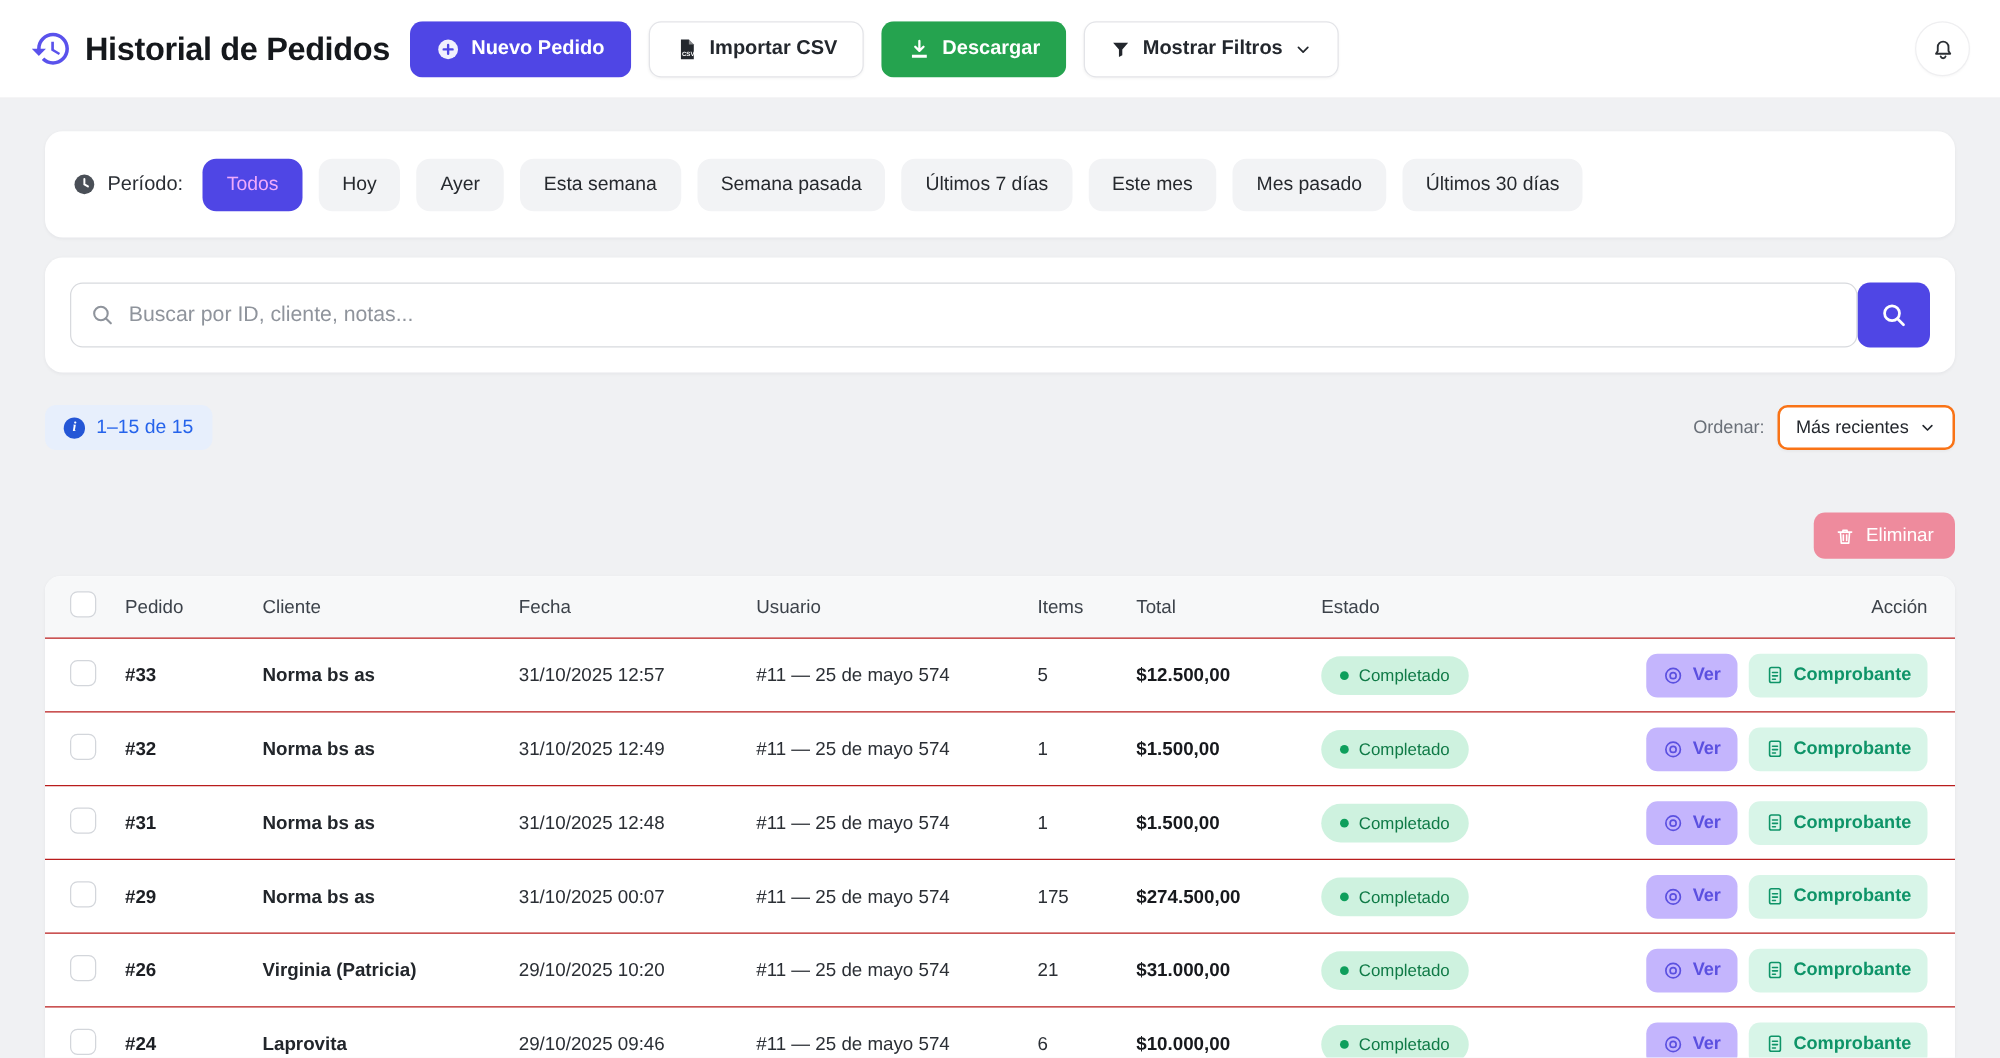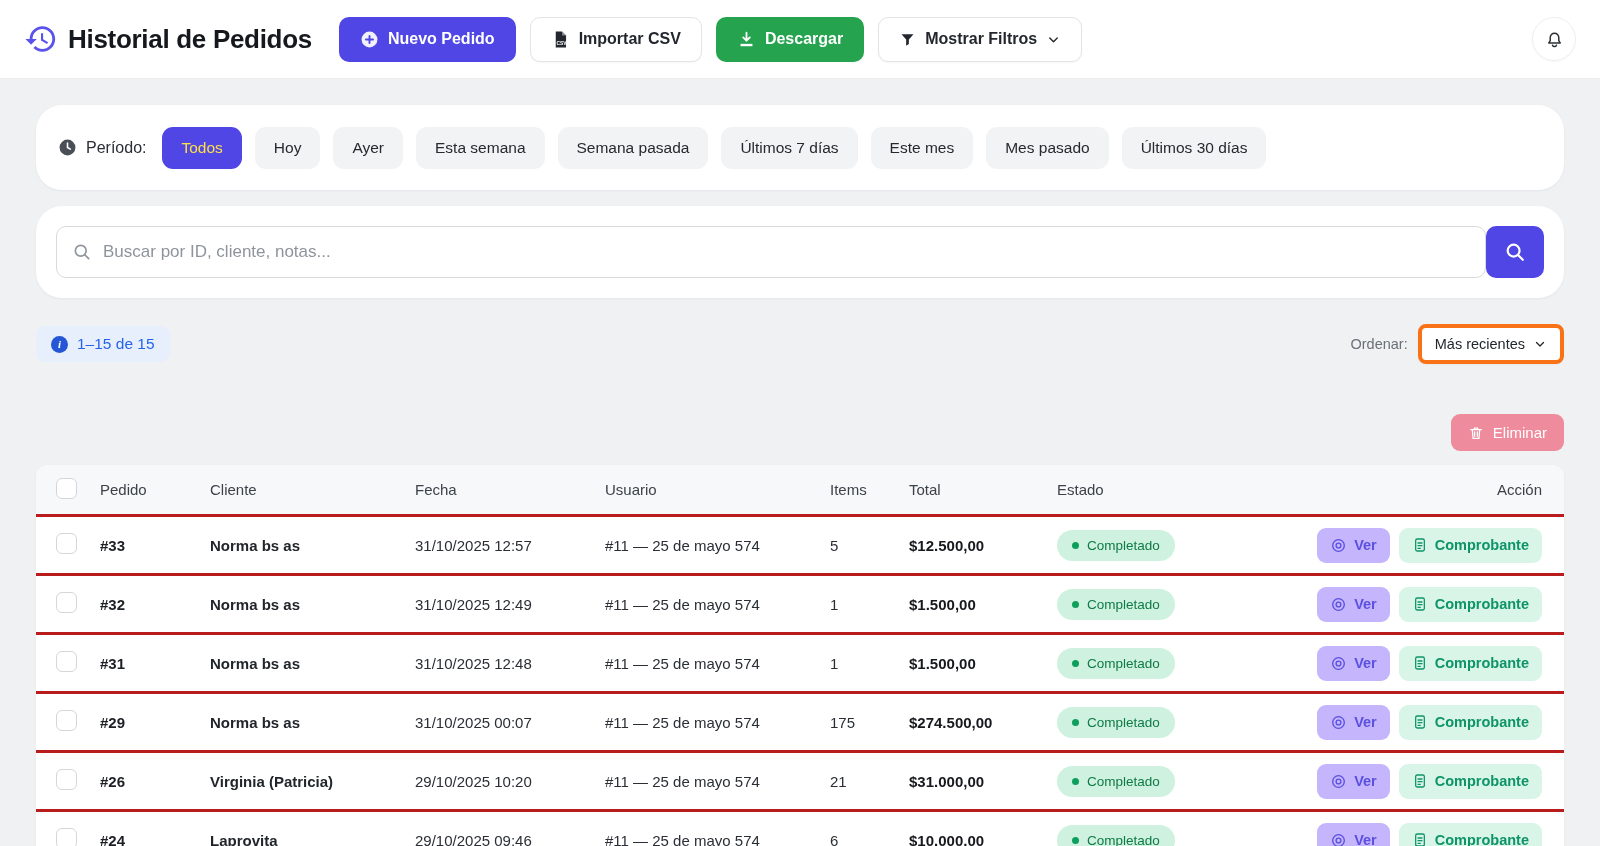--- a/index.html
+++ b/index.html
@@ -2,71 +2,71 @@
 <html><head>
 <meta charset="utf-8">
 <style>
   * { margin:0; padding:0; box-sizing:border-box; }
   html,body { width:1600px; height:846px; overflow:hidden; }
   body { font-family:"Liberation Sans","DejaVu Sans",sans-serif; background:#f0f1f3; color:#1f2328; }
 
   
   .topbar { background:#fff; height:79px; display:flex; align-items:center; padding:0 24px; border-bottom:1px solid #ececee; }
   .logo { width:34px; height:34px; margin-right:10px; flex:0 0 auto; }
-  .page-title { font-size:26px; font-weight:700; color:#15181c; letter-spacing:-0.3px; margin-right:27px; }
+  .page-title { font-size:26px; font-weight:700; color:#15181c; letter-spacing:-0.3px; margin-right:16px; }
   .tb-btn { display:inline-flex; align-items:center; gap:9px; height:45px; padding:0 20px; border-radius:10px;
             font-size:16px; font-weight:600; border:1px solid transparent; cursor:pointer; margin-right:14px;
             background:#fff; font-family:inherit; }
   .tb-btn svg { flex:0 0 auto; }
   .btn-primary { background:#4f46e5; color:#fff; }
   .btn-outline { background:#fff; color:#23272d; border-color:#e3e4e8; box-shadow:0 1px 2px rgba(0,0,0,.04); }
   .btn-success { background:#25a34f; color:#fff; }
   .spacer { flex:1; }
   .bell-btn { width:44px; height:44px; border-radius:50%; background:#fff; border:1px solid #efeff1;
               display:flex; align-items:center; justify-content:center; cursor:pointer; box-shadow:0 1px 2px rgba(0,0,0,.03); }
 
   
   .content { padding:26px 36px 0 36px; }
-  .card { background:#fff; border-radius:26px; box-shadow:0 1px 3px rgba(16,24,40,.05); }
+  .card { background:#fff; border-radius:14px; box-shadow:0 1px 3px rgba(16,24,40,.05); }
 
   .period-card { display:flex; align-items:center; gap:12px; padding:20px 22px; height:85px; }
   .period-label { display:flex; align-items:center; gap:9px; font-size:16px; color:#2a2e34; margin-right:4px; }
   .pill-list { display:flex; align-items:center; gap:13px; flex-wrap:nowrap; }
   .pill { border:none; background:#f2f3f5; color:#26292e; font-size:15.5px; font-family:inherit;
           padding:12px 19px; border-radius:11px; cursor:pointer; white-space:nowrap; }
-  .pill.active { background:#4f46e5; color:#fde047; }
+  .pill.active { background:#4f46e5; color:#f0abfc; }
 
   .search-card { margin-top:16px; padding:20px; display:flex; gap:0; align-items:center; height:92px; }
   .search-box { flex:1; position:relative; }
   .search-box input { width:100%; height:52px; border:1px solid #d8dade; border-radius:10px; padding:0 16px 0 46px;
                       font-size:17px; color:#30343a; font-family:inherit; outline:none; }
   .search-box input::placeholder { color:#8f949c; }
   .search-box .mag { position:absolute; left:16px; top:16px; }
   .search-go { width:58px; height:52px; border:none; border-radius:10px; background:#4f46e5; cursor:pointer;
                display:flex; align-items:center; justify-content:center; }
 
   .results-row { margin-top:26px; display:flex; align-items:center; }
   .count-chip { display:inline-flex; align-items:center; gap:9px; background:#e7effc; border-radius:9px;
                 padding:9px 15px; font-size:15.5px; color:#2563eb; font-weight:500; }
   .info-dot { width:17px; height:17px; border-radius:50%; background:#2456d6; color:#fff; font-size:11px; font-weight:700;
               display:flex; align-items:center; justify-content:center; font-family:"Liberation Serif",serif; font-style:italic; }
   .sort-wrap { margin-left:auto; display:flex; align-items:center; gap:10px; }
   .sort-label { font-size:14.5px; color:#6a7078; }
-  .sort-select { display:flex; align-items:center; gap:8px; background:#fff; border:4px solid #f97316; border-radius:8px;
+  .sort-select { display:flex; align-items:center; gap:8px; background:#fff; border:2px solid #f97316; border-radius:8px;
                  padding:8px 13px; font-size:14.5px; color:#23272d; cursor:pointer; box-shadow:0 1px 2px rgba(0,0,0,.03); }
 
   .delete-row { margin-top:22px; display:flex; justify-content:flex-end; }
   .delete-btn { display:inline-flex; align-items:center; gap:9px; background:#ee8b9d; color:#fff; border:none;
                 border-radius:9px; padding:10px 17px; font-size:15px; font-weight:500; font-family:inherit; cursor:not-allowed;margin-top:28px; }
 
   
   .table-card { margin-top:14px; border-radius:12px 12px 0 0; overflow:hidden; box-shadow:0 1px 3px rgba(16,24,40,.05); background:#fff; }
   .thead, .trow { display:grid; grid-template-columns:64px 110px 205px 190px 225px 79px 148px 1fr auto; align-items:center; }
   .thead { background:#f7f8f9; height:49px; font-size:15px; color:#3c424a; }
-  .trow { height:59px; border-top:3px solid #b91c1c; font-size:15px; background:#fff; }
+  .trow { height:59px; border-top:1px solid #b91c1c; font-size:15px; background:#fff; }
   .cell-cb { padding-left:20px; }
   .cb { width:21px; height:21px; border:1.5px solid #d3d6db; border-radius:6px; background:#fff; cursor:pointer; }
   .c-pedido { font-weight:700; color:#1c1f24; }
   .c-cliente { font-weight:600; color:#22262b; }
   .c-fecha, .c-usuario, .c-items { color:#2b2f35; }
   .c-total { font-weight:700; color:#17191d; }
   .badge { display:inline-flex; align-items:center; gap:8px; background:#cef2df; color:#0f7a46; font-size:13.5px; font-weight:500;
            padding:8px 15px; border-radius:999px; }
   .badge .dot { width:7px; height:7px; border-radius:50%; background:#0e9f5c; }
   .cell-actions { display:flex; justify-content:flex-end; gap:9px; padding-right:22px; }

